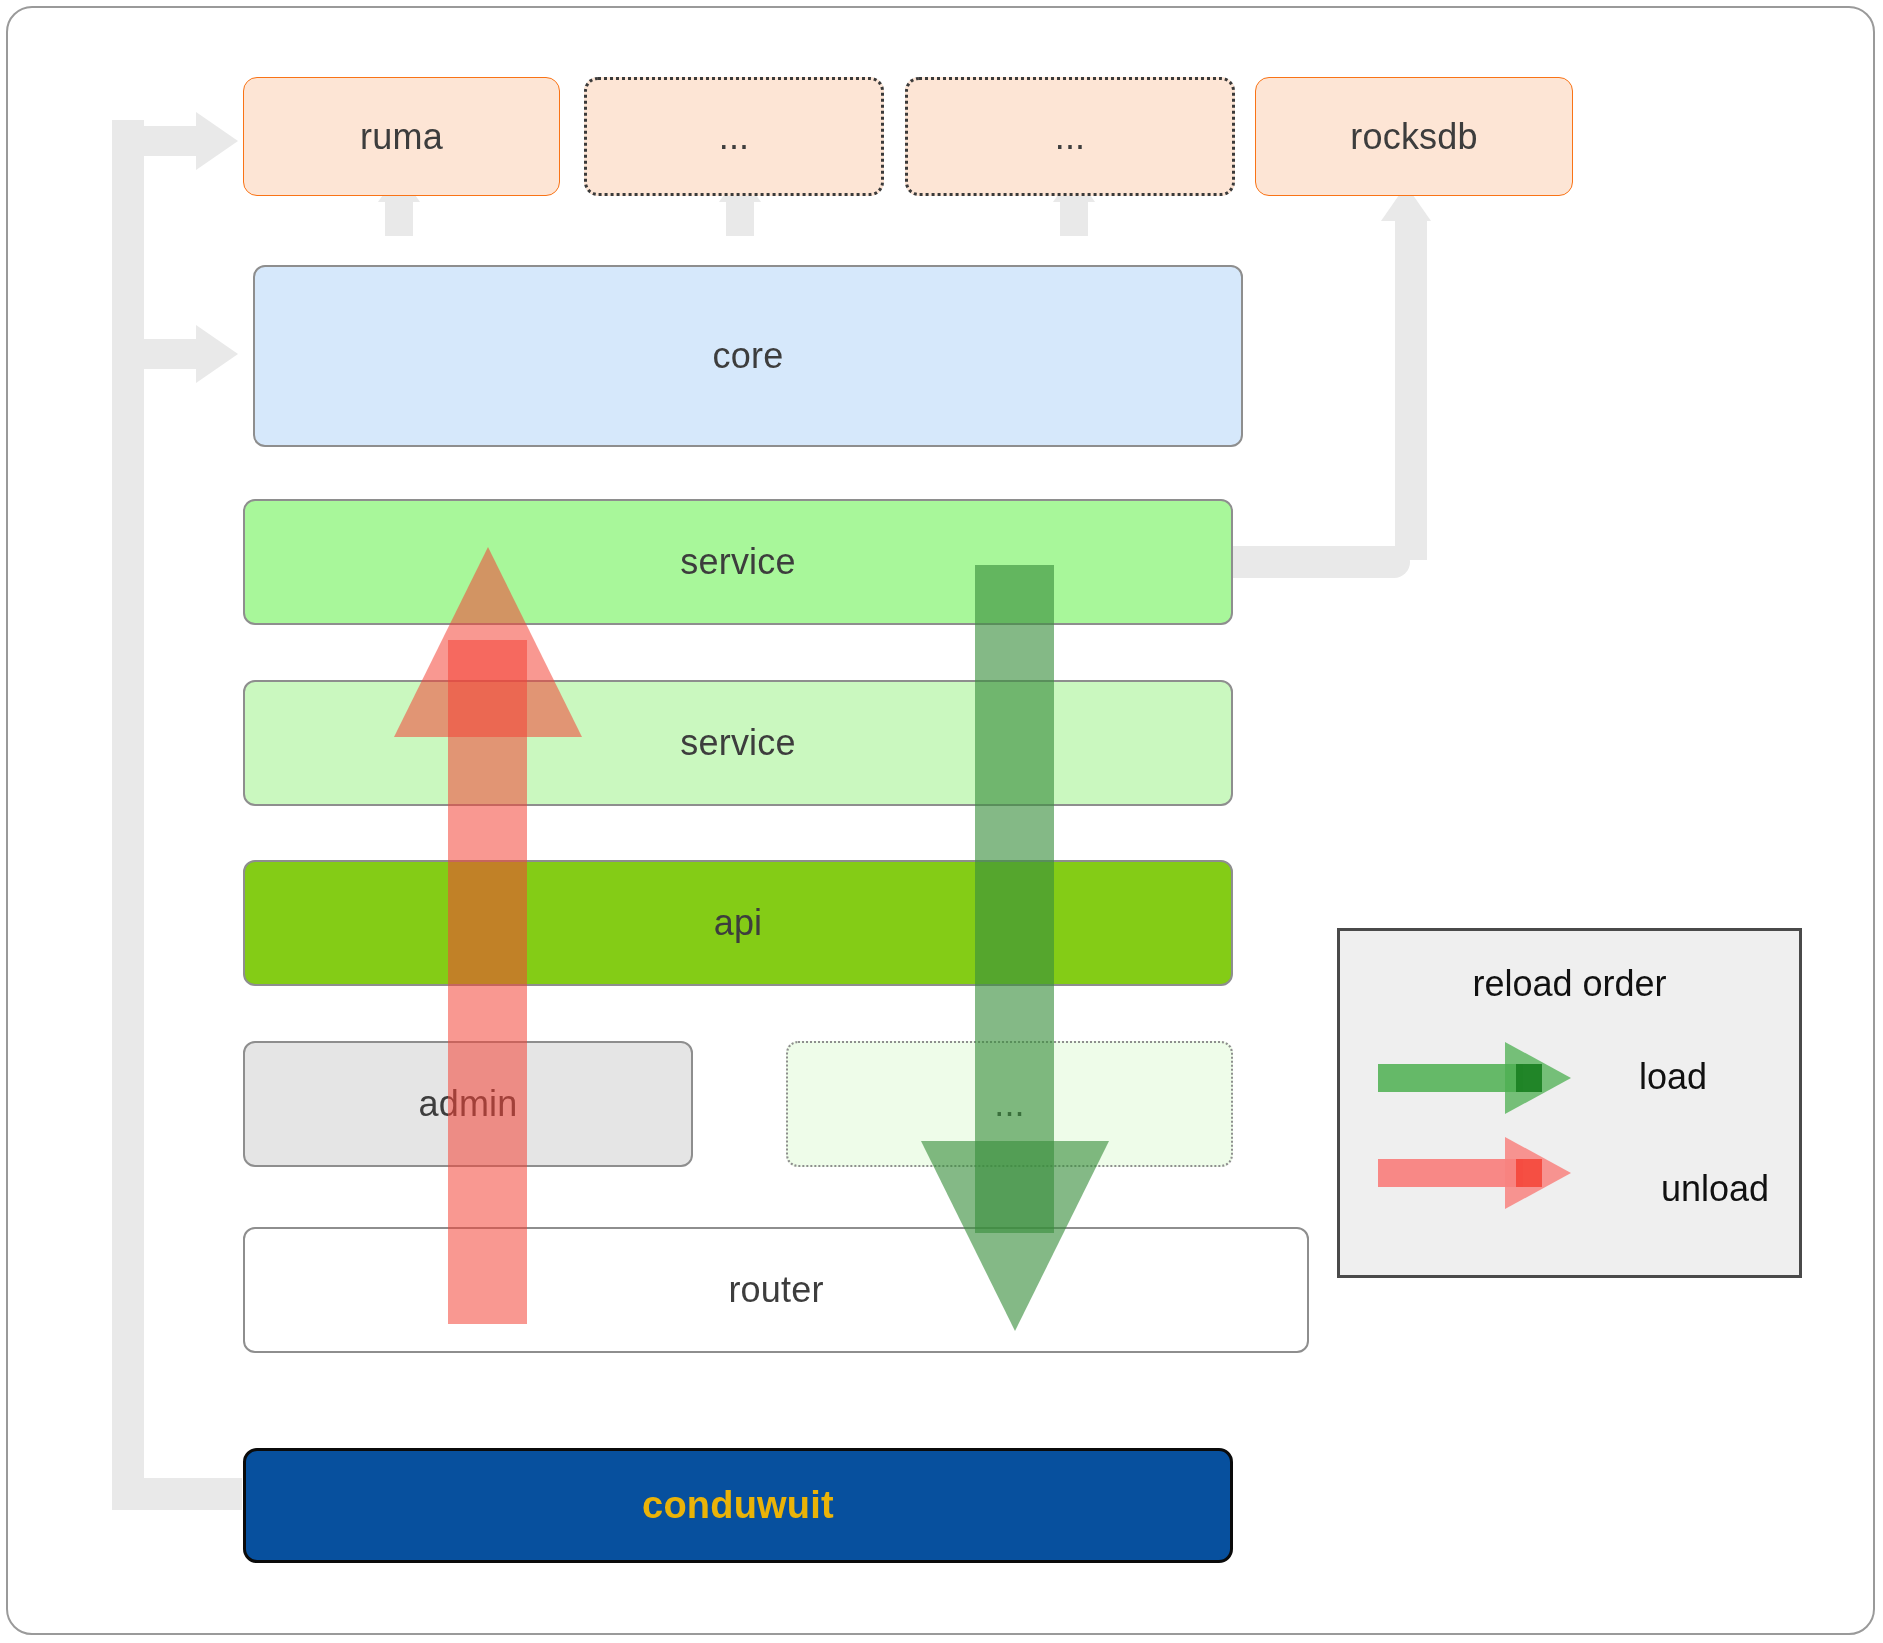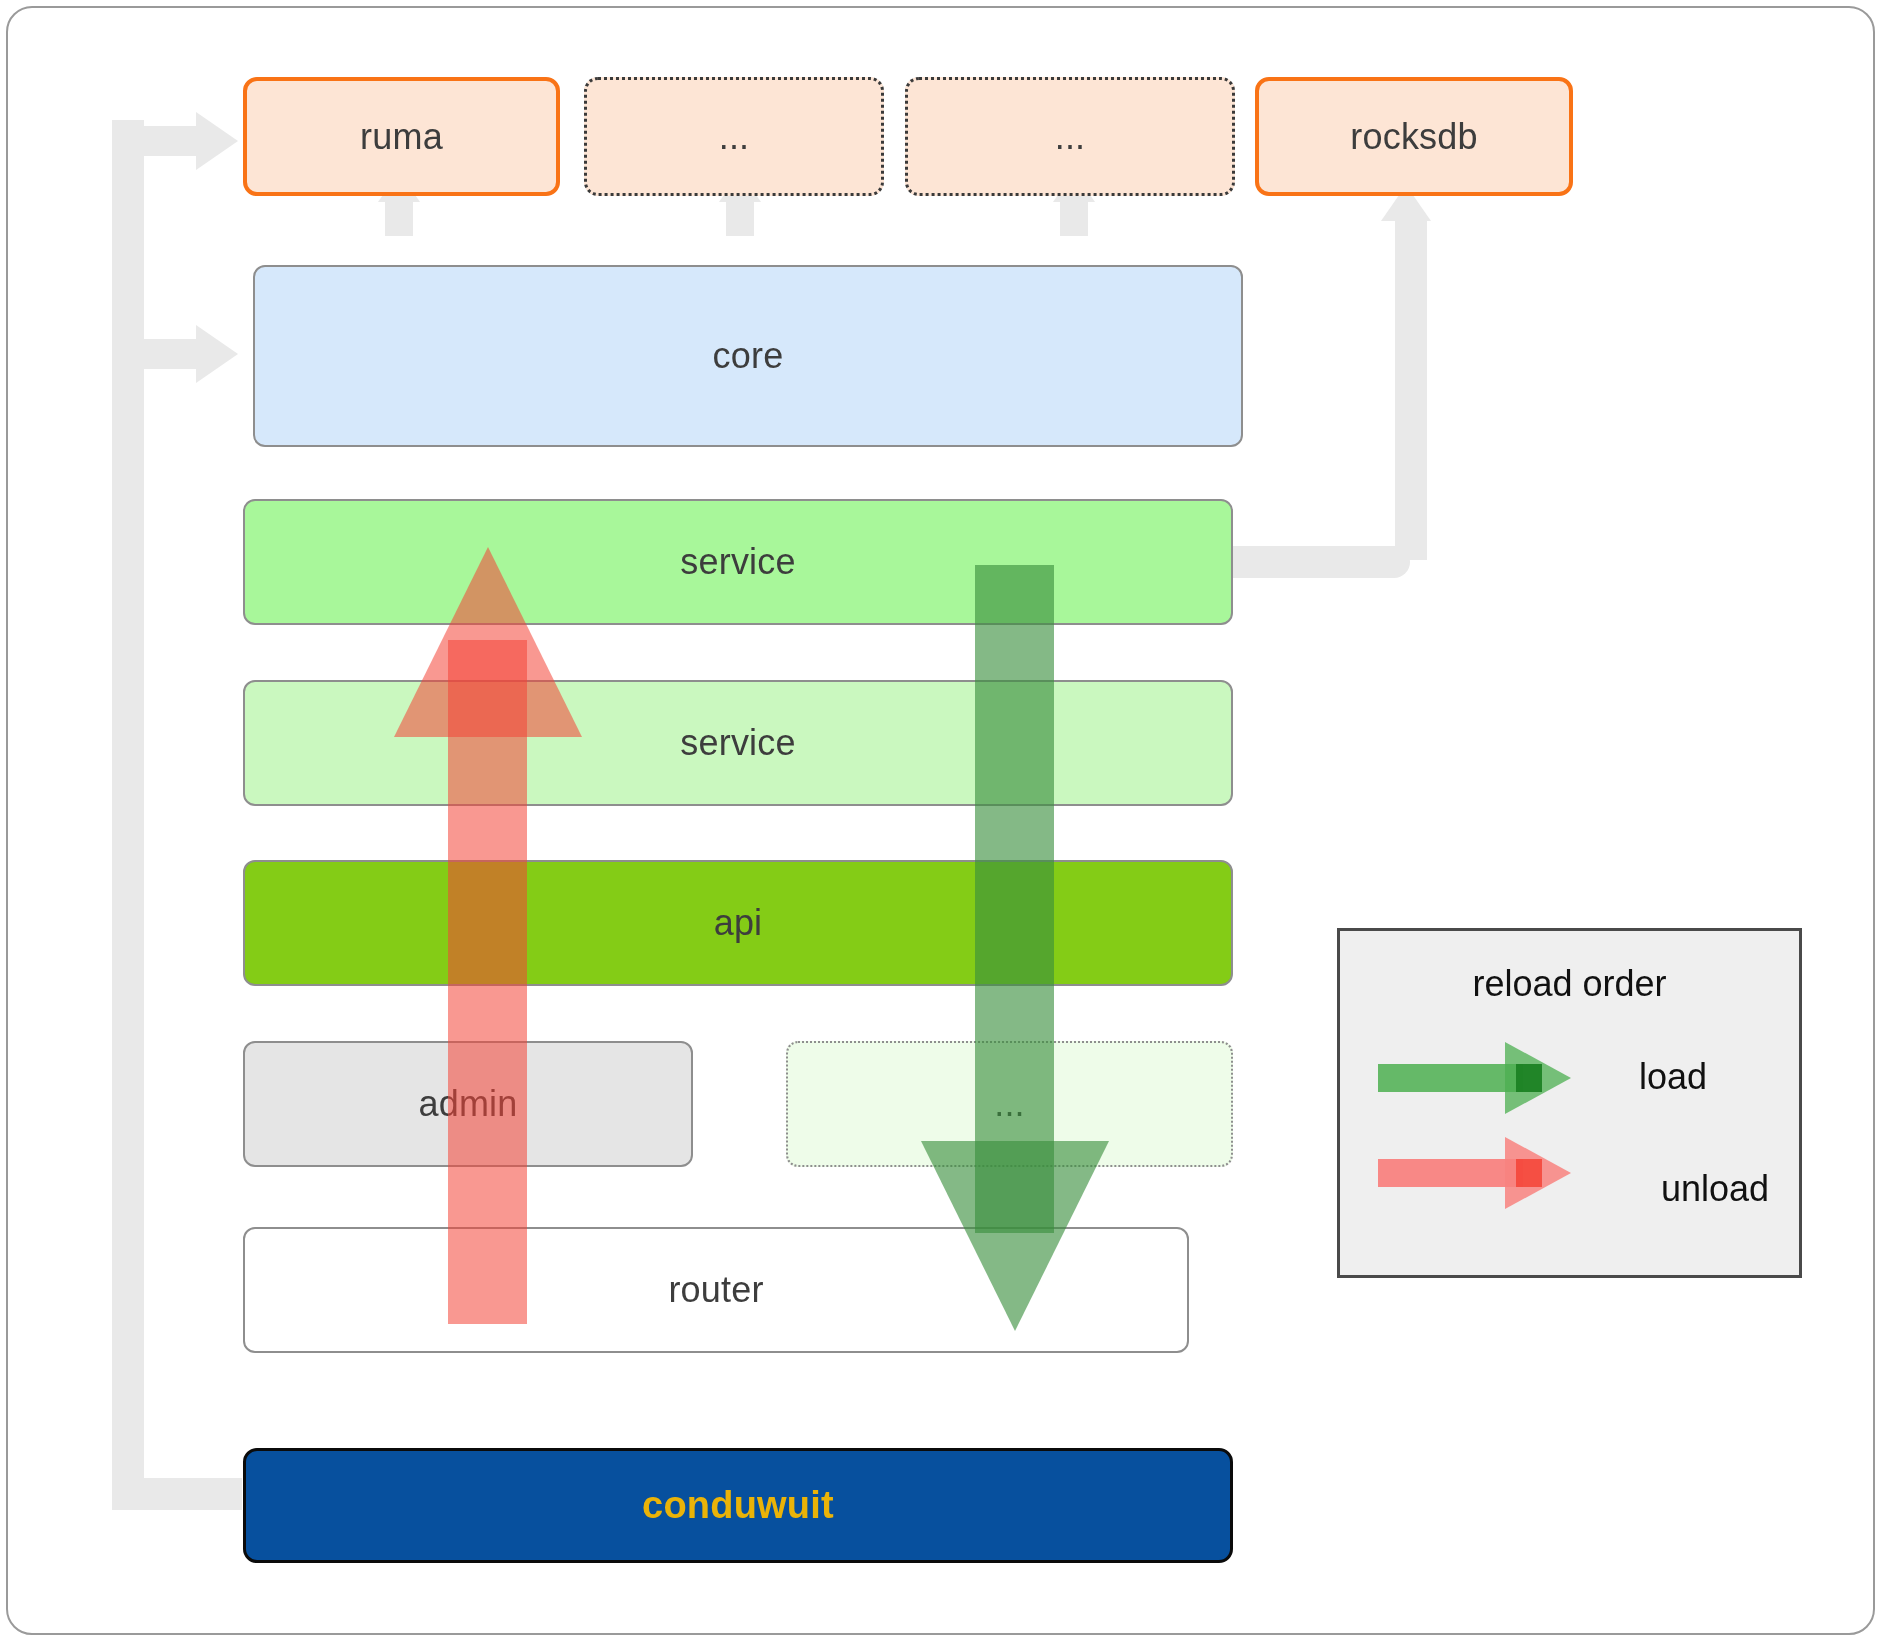--- a/index.html
+++ b/index.html
@@ -25,21 +25,21 @@
     box-sizing:border-box;
     display:flex;align-items:center;justify-content:center;
     color:#3d3d3d;
     font-size:36px;
     letter-spacing:.2px;
     z-index:5;
   }
   
   .dep{
     background:#fde5d5;
-    border:4px solid #f97316;
+    border:1px solid #f97316;
     border-radius:14px;
     box-shadow:0 0 0 0 transparent;
   }
   .dep.dotted{
     border:3px dotted #3a3a3a;
   }
   
   .core{
     background:#d6e8fb;
     border:2px solid #8e8e8e;
@@ -167,21 +167,21 @@
   </div>
   <div class="box layer" style="left:243px;top:860px;width:990px;height:126px;background:#84cc16;">
     <span>api</span>
   </div>
   <div class="box layer" style="left:243px;top:1041px;width:450px;height:126px;background:#e5e5e5;">
     <span>admin</span>
   </div>
   <div class="box layer dotted" style="left:786px;top:1041px;width:447px;height:126px;background:#eefce9;">
     <span>...</span>
   </div>
-  <div class="box layer" style="left:243px;top:1227px;width:946px;height:126px;background:#ffffff;">
+  <div class="box layer" style="left:243px;top:1227px;width:1066px;height:126px;background:#ffffff;">
     <span>router</span>
   </div>
 
   <div class="box app" style="left:243px;top:1448px;width:990px;height:115px;">
     <span>conduwuit</span>
   </div>
 
   <div id="unload-shaft" style="left:448px;top:640px;width:79px;height:684px;"></div>
   <div id="unload-head" style="left:394px;top:547px;border-bottom:0;border-top:0;
               border-left:94px solid transparent;border-right:94px solid transparent;

